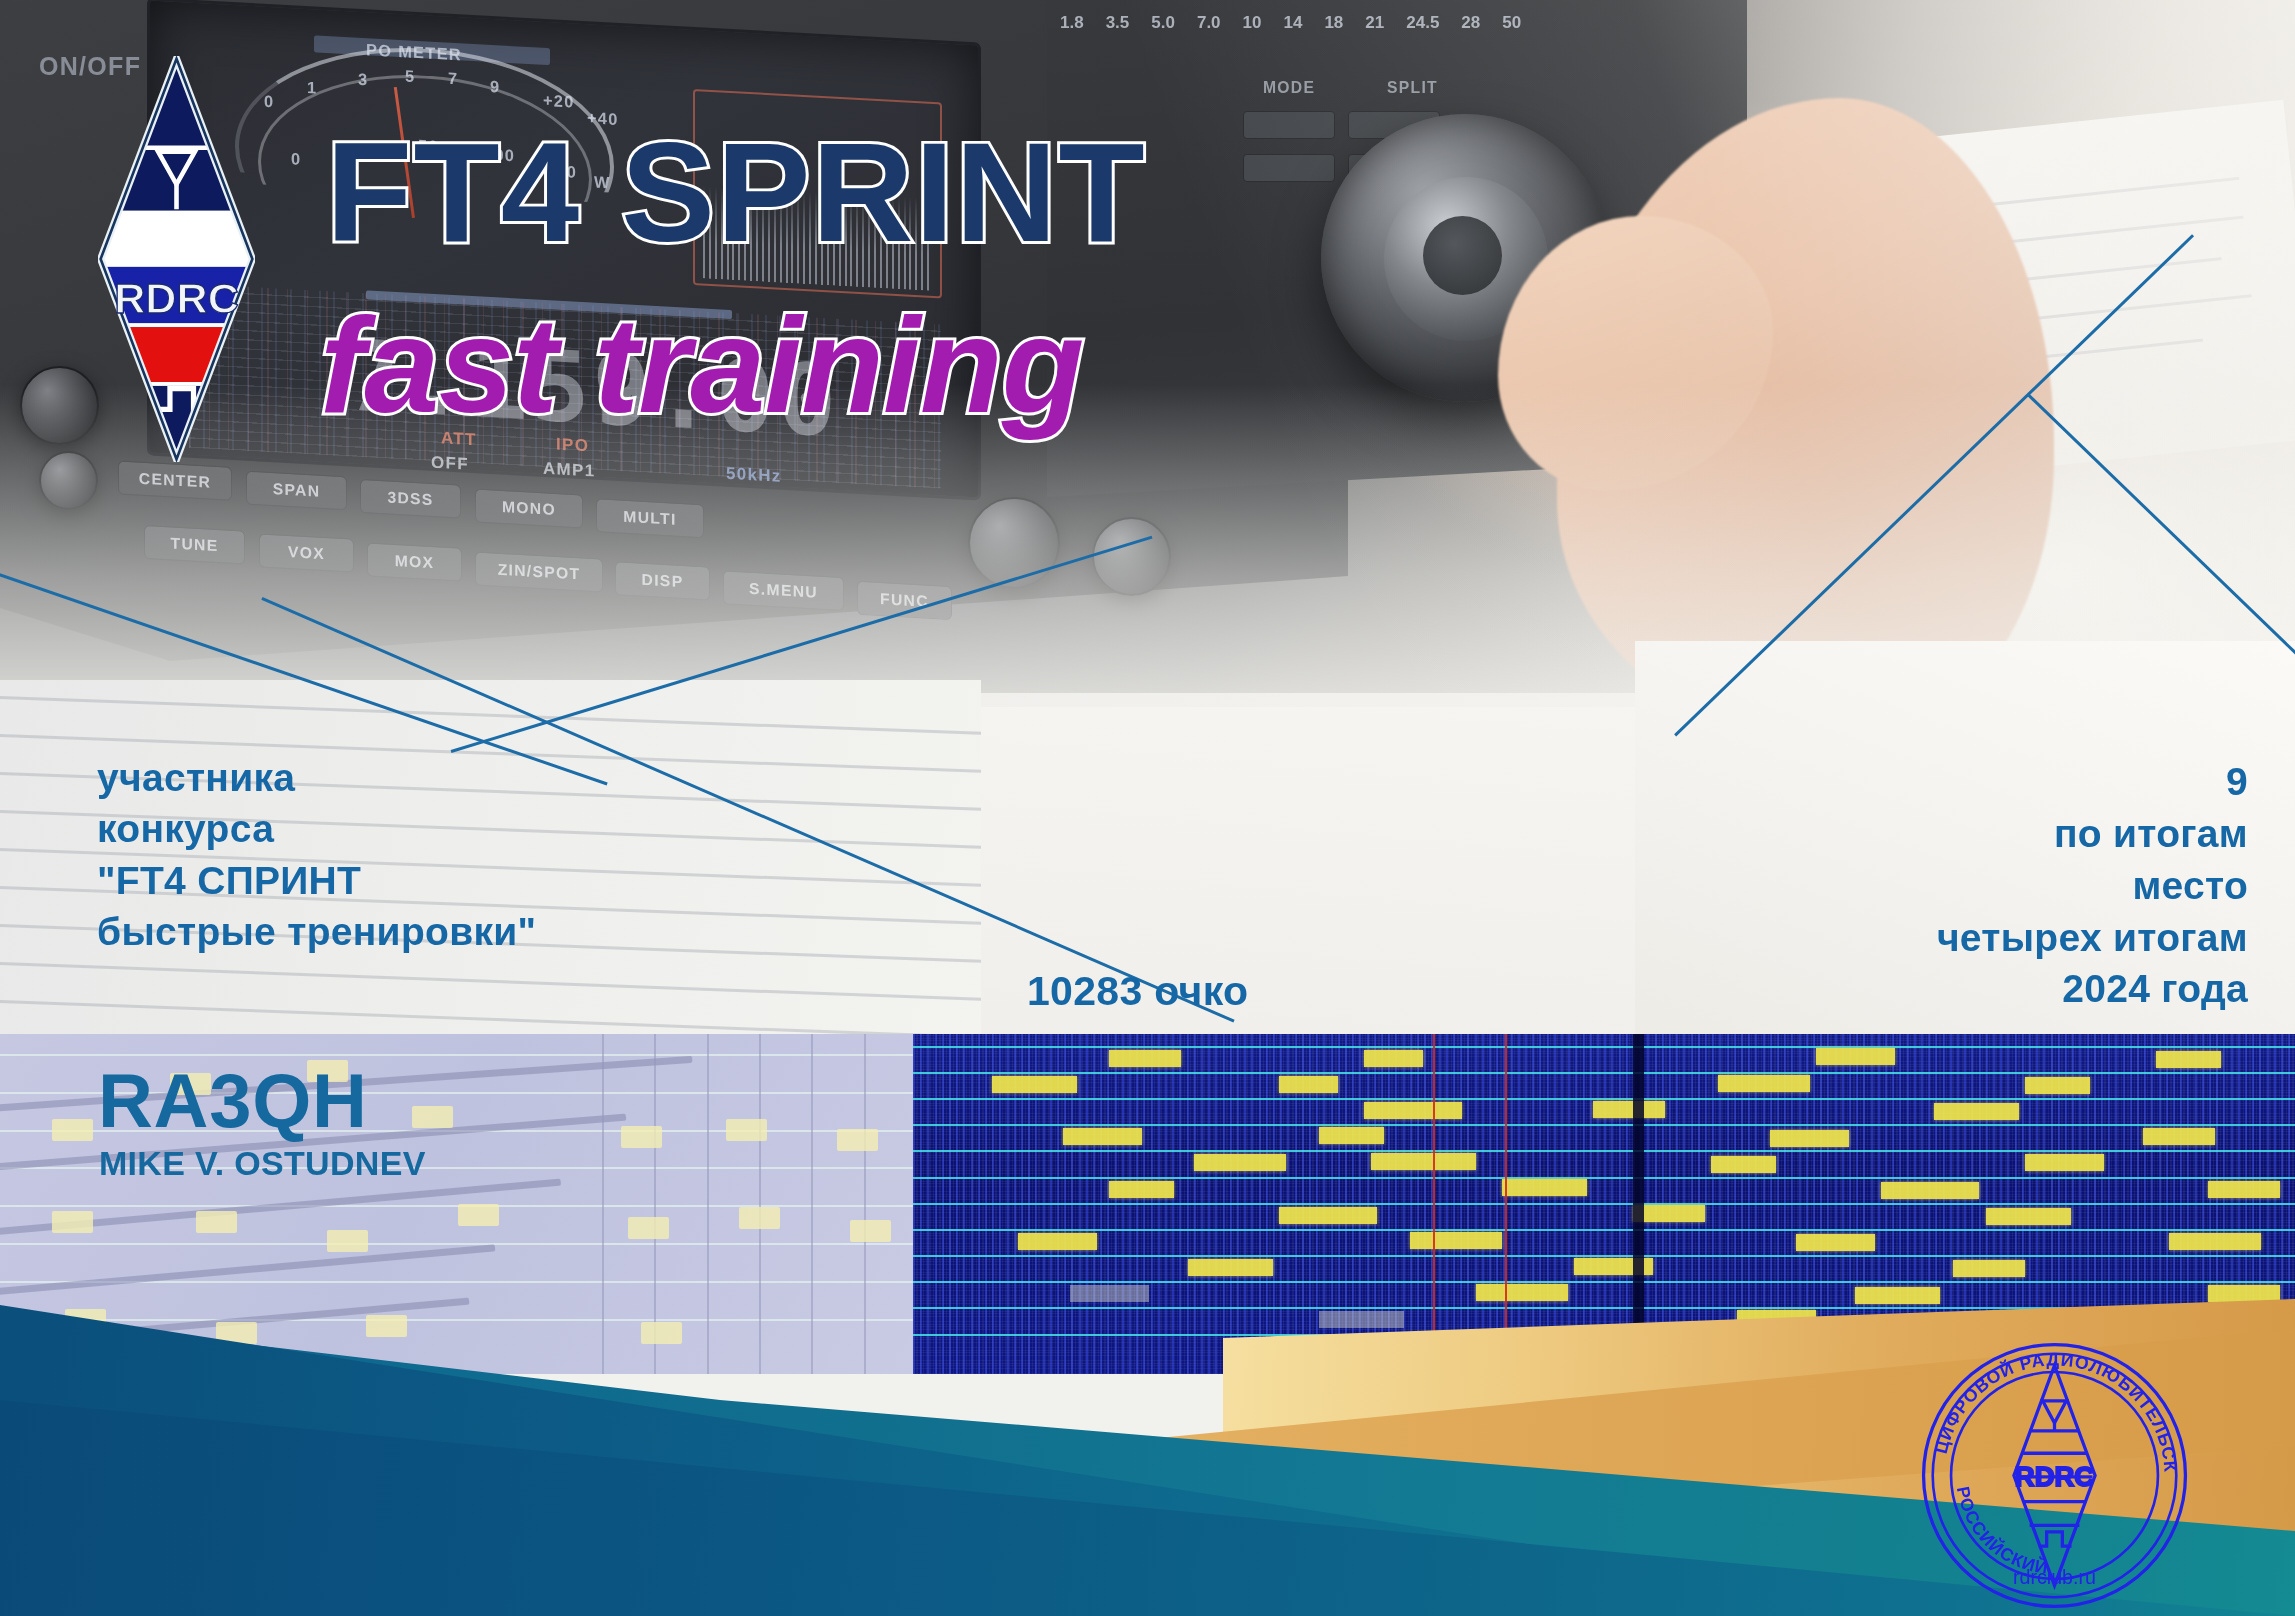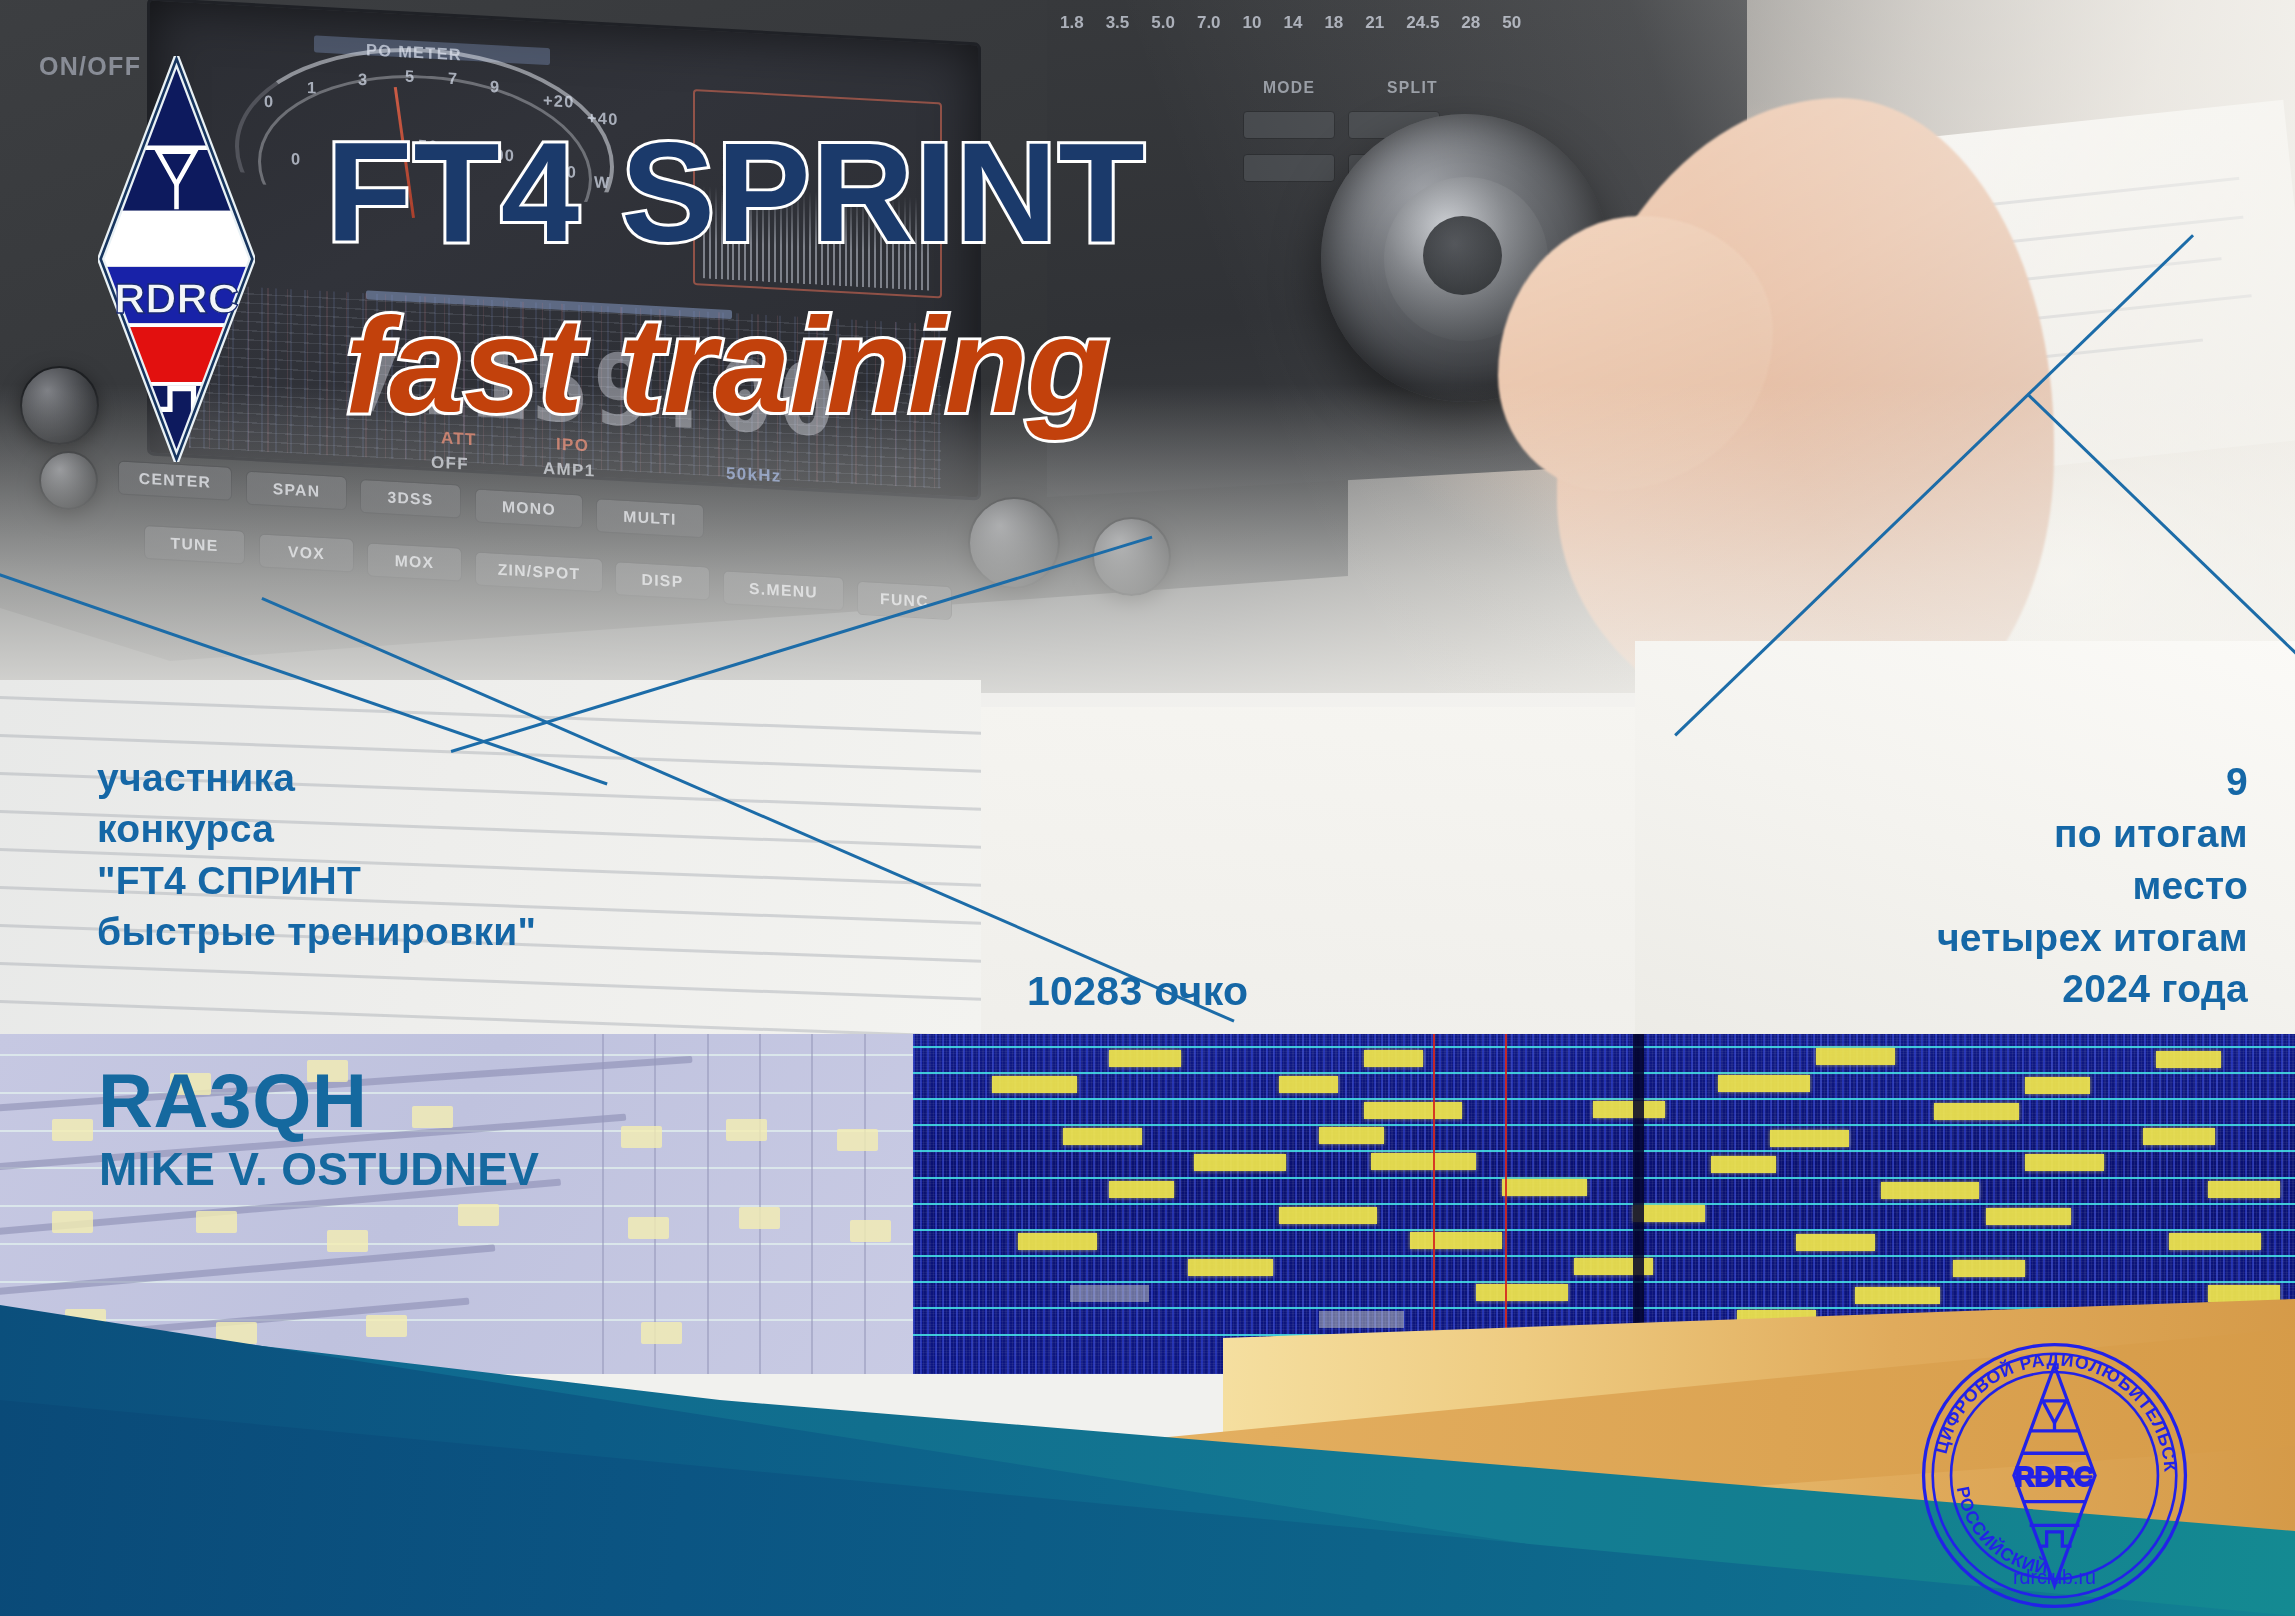--- a/index.html
+++ b/index.html
@@ -138,21 +138,21 @@
   .blk-right div{color:#1567a6;font-size:39px;font-weight:700;line-height:1.33;letter-spacing:0.3px;white-space:nowrap;}
 
   
   .pcb{position:absolute;left:0;top:1034px;width:929px;height:340px;overflow:hidden;
     background:linear-gradient(120deg,#c6c8e2 0%,#bfc2de 45%,#c9cbe4 100%);}
   .pcb-h{position:absolute;left:-39px;width:1047px;height:2px;background:rgba(226,240,238,.75);}
   .pcb-trace{position:absolute;height:6.5px;background:rgba(135,137,175,.55);transform-origin:left center;border-radius:2px;}
   .pcb-pad{position:absolute;width:41px;height:22px;background:rgba(244,238,178,.80);border-radius:2px;}
   .pcb-v{position:absolute;top:0;width:2px;height:340px;background:rgba(150,152,186,.55);}
   .callsign{position:absolute;left:98px;top:1063px;color:#15699f;font-size:76px;font-weight:700;letter-spacing:0.7px;line-height:1;}
-  .opname{position:absolute;left:99px;top:1146px;color:#15699f;font-size:46px;font-weight:700;letter-spacing:0.3px;line-height:1;}
+  .opname{position:absolute;left:99px;top:1146px;color:#15699f;font-size:34px;font-weight:700;letter-spacing:0.3px;line-height:1;}
 
   
   .waterfall{position:absolute;left:913px;top:1034px;width:1383px;height:340px;overflow:hidden;
     background:#0b1478;
     clip-path:polygon(0 0,1383px 0,1383px 281px,733px 340px,0 340px);}
   .wf-noise{position:absolute;inset:0;
     background:
       repeating-linear-gradient(90deg,rgba(255,255,255,.055) 0 1.3px,transparent 1.3px 3.3px),
       repeating-linear-gradient(90deg,rgba(60,80,230,.5) 0 2px,transparent 2px 7.2px),
       repeating-linear-gradient(0deg,rgba(255,255,255,.05) 0 0.7px,transparent 0.7px 2.6px),
@@ -188,22 +188,22 @@
   .stamp svg{display:block;}
   .stamp text{fill:#2222e8;font-family:"Liberation Sans",sans-serif;}
 
   
   .title{
     position:absolute;left:326px;top:111px;
     font-size:141px;font-weight:700;letter-spacing:1.3px;color:#1b3a6b;
     -webkit-text-stroke:5.9px #ffffff;paint-order:stroke fill;
   }
   .subtitle{
-    position:absolute;left:345px;top:288px;
-    font-size:135px;font-weight:700;font-style:italic;letter-spacing:-0.7px;color:#c2410c;
+    position:absolute;left:320px;top:288px;
+    font-size:135px;font-weight:700;font-style:italic;letter-spacing:-0.7px;color:#a21caf;
     -webkit-text-stroke:5.9px #ffffff;paint-order:stroke fill;
   }
 </style>
 </head>
 <body>
 
 <div class="cert">
 
   <div class="photo">
     <div class="photo-base"></div>

